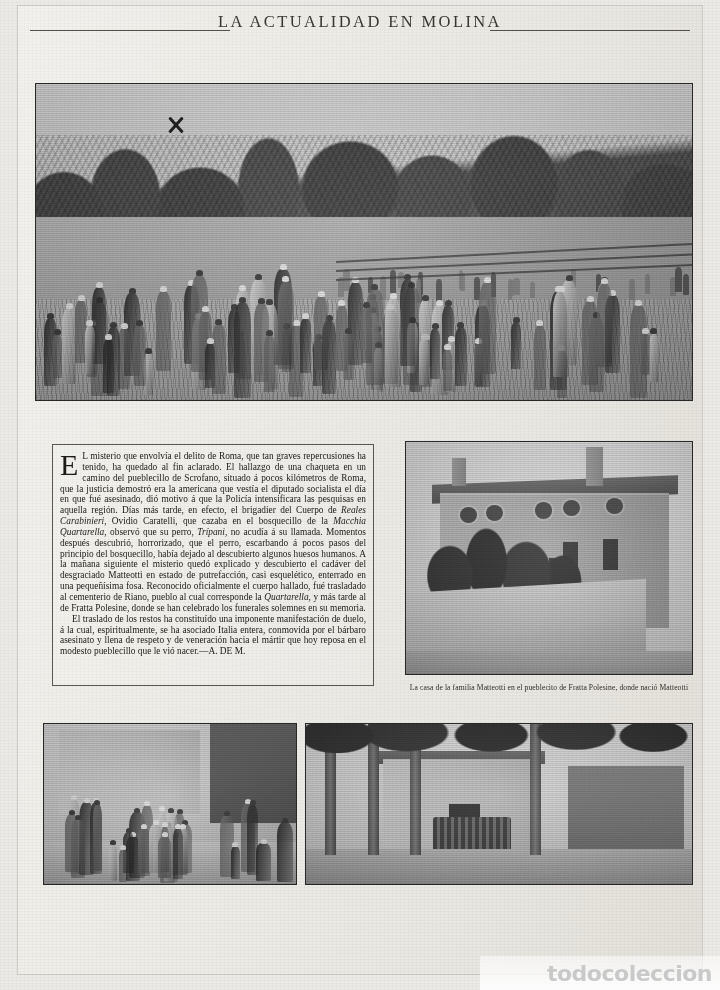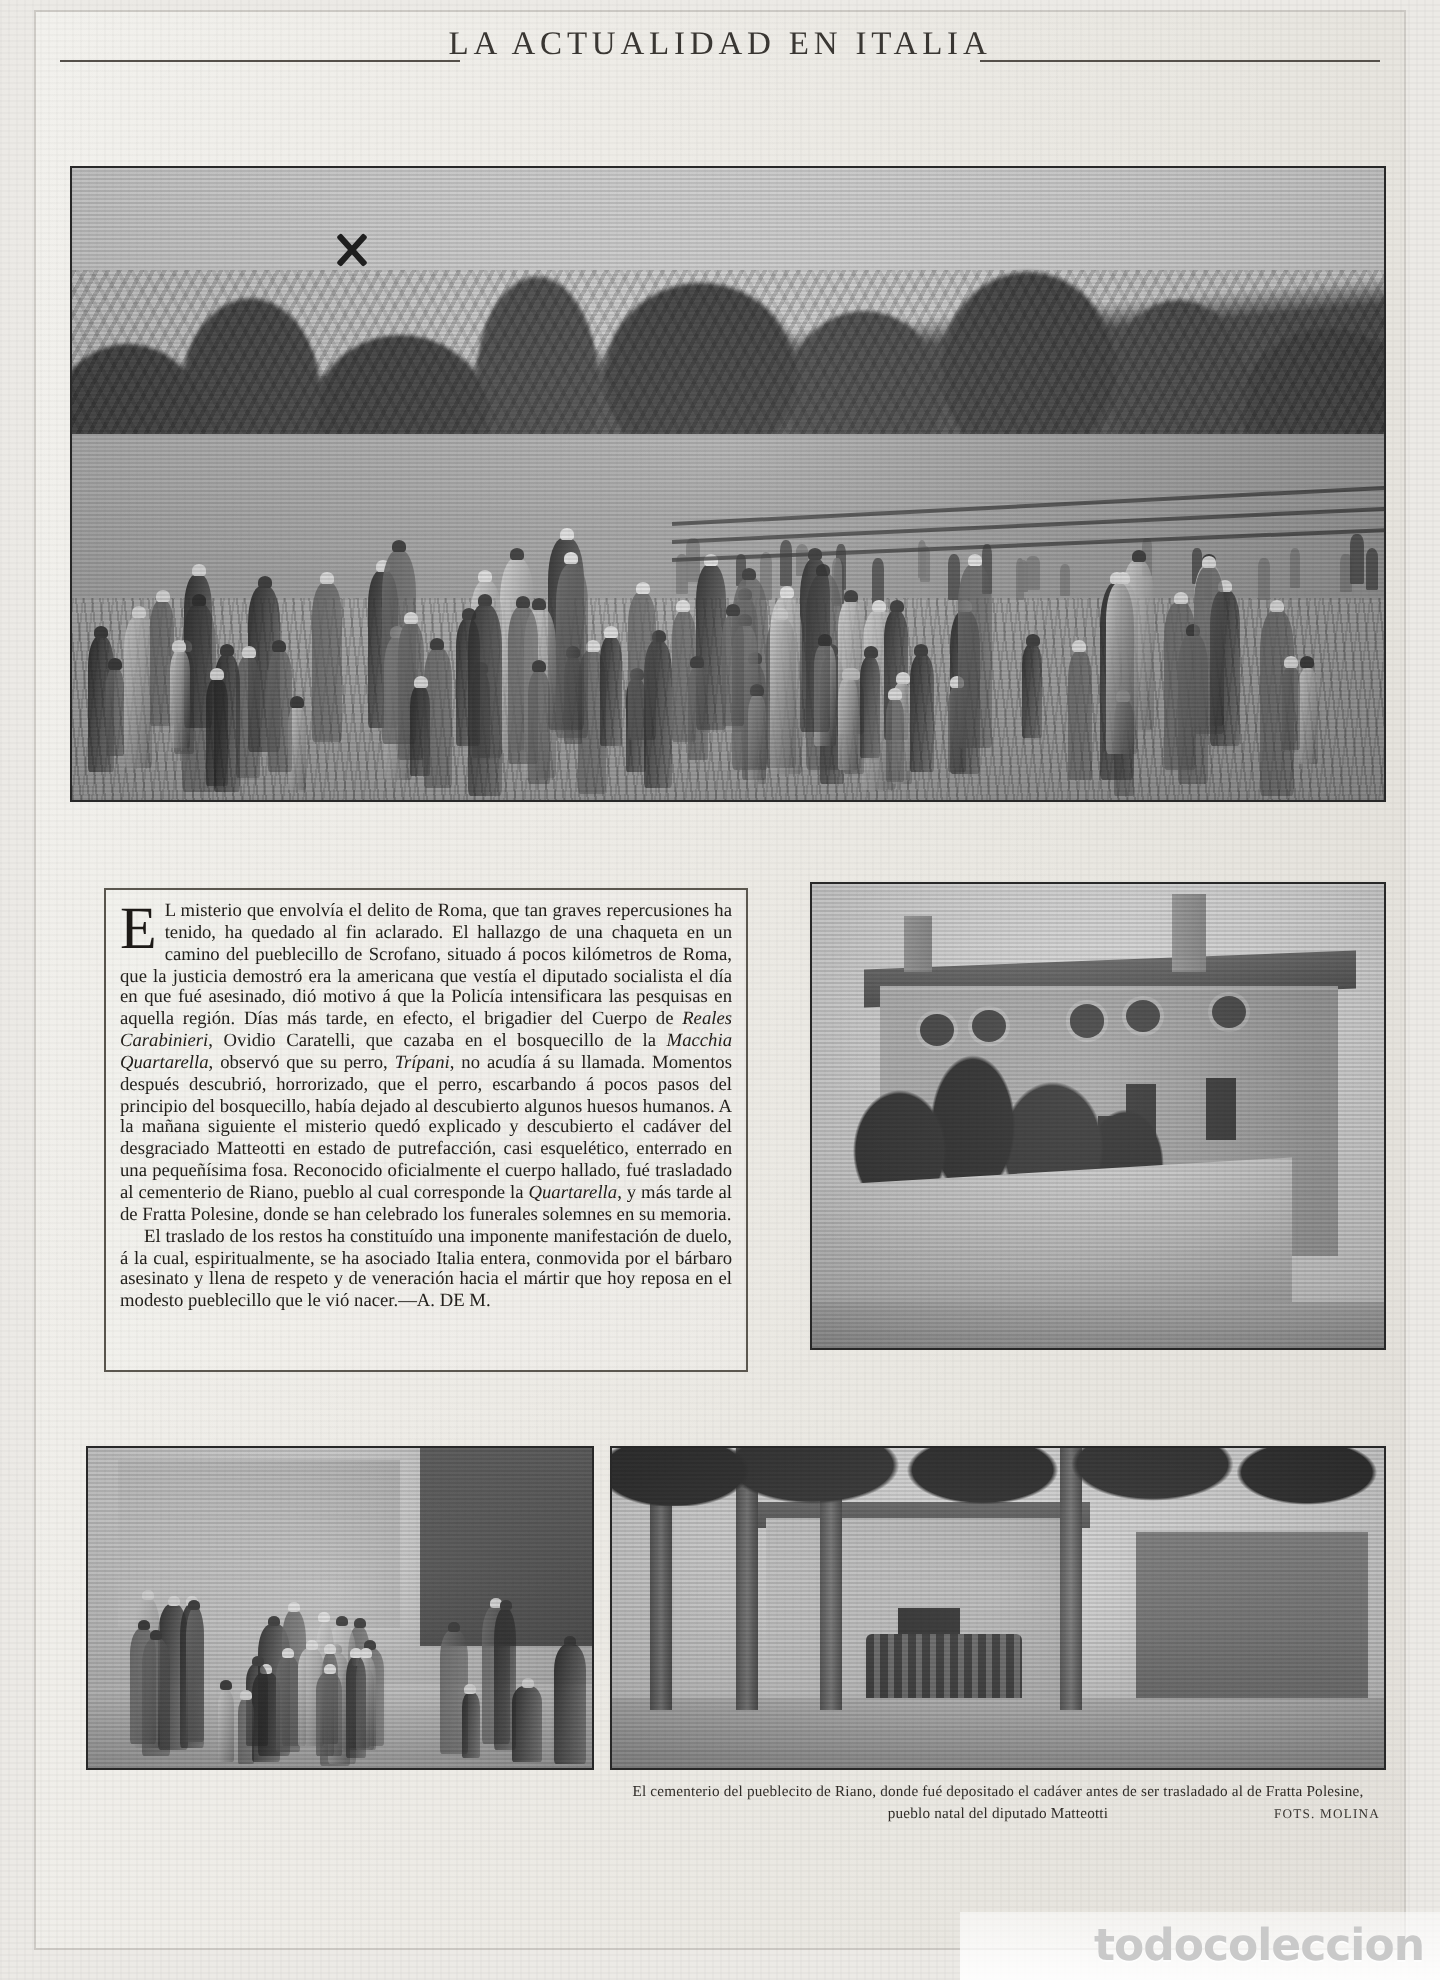--- a/index.html
+++ b/index.html
@@ -319,21 +319,21 @@
 </style>
 </head>
 <body>
 
 <div class="page">
   <div class="sheet"></div>
 
   <div class="rule left"></div>
   <div class="rule right"></div>
   <div class="kicker-wrap">
-    <span class="kicker">LA ACTUALIDAD EN ITALIA</span>
+    <span class="kicker">LA ACTUALIDAD EN MOLINA</span>
   </div>
 
   <div class="photo" id="photo-main">
     <div class="sky"></div>
     <div class="treeline"></div>
     <div class="treetexture"></div>
     <div class="hillside"></div>
     <div class="grass"></div>
     <div class="xmark"></div>
     <div class="crowd" id="crowd-layer">
@@ -547,20 +547,21 @@
     <div class="h-round" style="left:70%;top:24%;width:6%;height:7%"></div>
     <div class="h-window" style="left:55%;top:43%;width:5%;height:13%"></div>
     <div class="h-window" style="left:69%;top:42%;width:5%;height:13%"></div>
     <div class="h-window" style="left:50%;top:50%;width:4%;height:10%"></div>
     <div class="h-trees"></div>
     <div class="h-wall"></div>
     <div class="h-ground"></div>
     <div class="halftone"></div>
     <div class="fade"></div>
   </div>
+  <div class="caption" id="caption-house">La casa de la familia Matteotti en el pueblecito de Fratta Polesine, donde nació Matteotti</div>
 
   <div class="photo" id="photo-station">
     <div class="s-bg"></div>
     <div class="s-building"></div>
     <div class="s-dark"></div>
     <div class="s-ground"></div>
     <div class="crowd" id="station-crowd">
         <div class="fig" style="left: 35.2623px; width: 14.7515px; height: 73.1551px; bottom: 9.16475px; background: linear-gradient(100deg, rgb(46, 43, 38), rgba(0, 0, 0, 0.25));"></div>
         <div style="position: absolute; left: 39.6381px; bottom: 81.3199px; width: 6px; height: 5px; border-radius: 50% 50% 30% 30%; background: rgb(221, 217, 209);"></div>
         <div class="fig" style="left: 129.952px; width: 11.5307px; height: 61.6198px; bottom: 9.70739px; background: linear-gradient(100deg, rgb(108, 104, 96), rgba(0, 0, 0, 0.25));"></div>
@@ -635,20 +636,16 @@
     <div class="c-group"></div>
     <div class="c-ground"></div>
     <div class="c-trunk" style="left:5%"></div>
     <div class="c-trunk" style="left:16%"></div>
     <div class="c-trunk" style="left:27%"></div>
     <div class="c-trunk" style="left:58%"></div>
     <div class="c-canopy"></div>
     <div class="halftone"></div>
     <div class="fade"></div>
   </div>
-  <div class="caption" id="caption-cemetery">
-    <span>El cementerio del pueblecito de Riano, donde fué depositado el cadáver antes de ser trasladado al de Fratta Polesine, pueblo natal del diputado Matteotti</span>
-    <span class="credit">FOTS. MOLINA</span>
-  </div>
 
   <div id="wm-bar"></div>
   <div id="watermark">todocoleccion</div>
 </div>
 
 </body></html>

